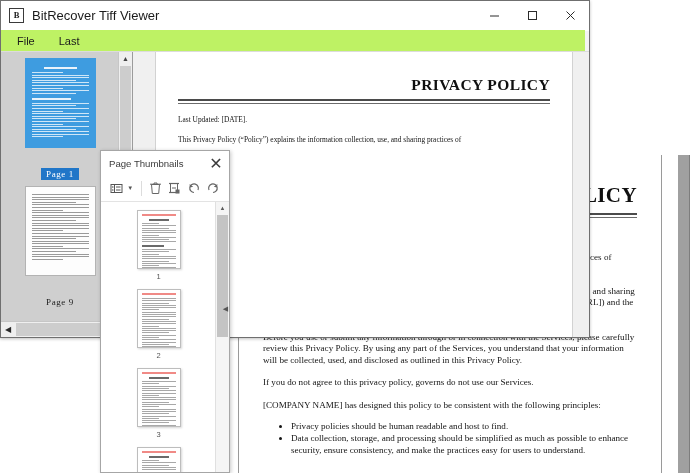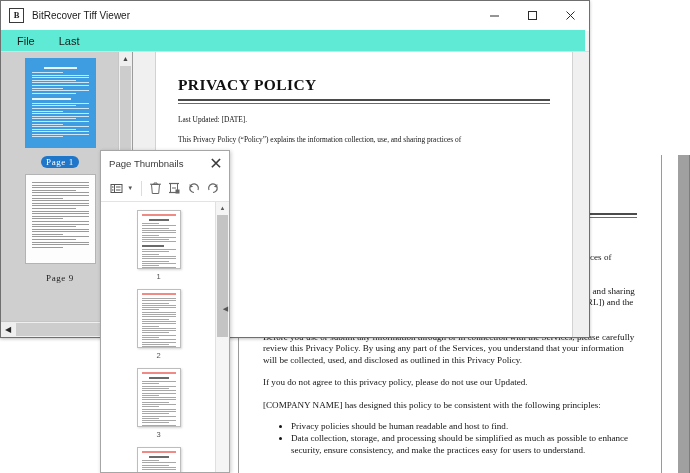--- a/index.html
+++ b/index.html
@@ -24,21 +24,21 @@
     position:absolute;left:8px;top:0px;width:424px;height:700px;
     background:#ffffff;border:1px solid #9a9a9a;border-top:none;
     box-sizing:border-box;
   }
   .eval-warning{
     position:absolute;left:20px;top:6px;
     color:#e8483f;font-size:7.4px;letter-spacing:.1px;
     font-family:"Liberation Sans", sans-serif;white-space:nowrap;
   }
   .doc-title{
-    text-align:left;font-family:"Liberation Serif", serif;
+    text-align:right;font-family:"Liberation Serif", serif;
     font-weight:bold;font-size:21px;letter-spacing:.4px;color:#101010;
     margin:0;padding:0;
   }
   .doc-rule{
     border:0;border-top:2px solid #4b4b4b;border-bottom:1px solid #6c6c6c;
     height:2px;margin:5px 0 0 0;
   }
   .doc-p{
     font-family:"Liberation Serif", serif;font-size:9.1px;line-height:11.6px;
     color:#141414;margin:11px 0 0 0;text-align:left;
@@ -74,31 +74,31 @@
     background:#ffffff;display:flex;align-items:center;
     border-bottom:1px solid #ffffff;
   }
   #app-icon{
     width:13px;height:13px;margin-left:8px;border:1px solid #3a3a3a;
     display:flex;align-items:center;justify-content:center;
     font-size:8.5px;font-weight:bold;color:#1b1b1b;line-height:1;
     font-family:"Liberation Serif", serif;background:#fff;
   }
   #app-title{
-    margin-left:8px;font-size:10px;color:#1b1b1b;
+    margin-left:8px;font-size:13px;color:#1b1b1b;
   }
   .win-btns{margin-left:auto;display:flex;height:29px;}
   .win-btn{
     width:38px;height:29px;display:flex;align-items:center;justify-content:center;
     color:#2b2b2b;font-size:11px;line-height:1;
   }
   .win-btn svg{display:block;}
   #menubar{
     position:absolute;left:0;top:29px;right:4px;height:21px;
-    background:#5eead4;display:flex;align-items:center;
+    background:#bef264;display:flex;align-items:center;
   }
   .menu-item{
     padding:2px 9px;margin-left:6px;font-size:11px;color:#1b1b1b;
   }
   .menu-item:first-child{margin-left:7px;}
 
   #app-body{
     position:absolute;left:0;top:50px;right:0;bottom:0;display:flex;
     background:#f4f4f4;border-top:1px solid #dcdcdc;
   }
@@ -115,22 +115,22 @@
   .strip-item{
     width:118px;display:flex;flex-direction:column;align-items:center;
     margin-bottom:6px;
   }
   .strip-thumb{
     width:69px;height:88px;background:#fdfdfd;border:1px solid #b3b3b3;
     position:relative;overflow:hidden;
   }
   .strip-thumb.sel{background:#3e9ce0;border-color:#3e9ce0;}
   .strip-label{
-    margin-top:8px;font-size:9px;font-family:"Liberation Serif", serif;
-    color:#1d1d1d;padding:1px 5px;letter-spacing:.6px;border-radius:6px;
+    margin-top:20px;font-size:9px;font-family:"Liberation Serif", serif;
+    color:#1d1d1d;padding:1px 5px;letter-spacing:.6px;
   }
   .strip-label.sel{background:#2076c8;color:#ffffff;}
   
   .mini{position:absolute;left:6px;right:6px;}
   .mini i{display:block;height:1px;background:#9a9a9a;margin-bottom:1.6px;}
   .mini i.hd{height:2px;background:#555;margin:0 12px 3px 12px;}
   .mini i.sh{width:55%;}
   .mini i.md{width:78%;}
   .sel .mini i{background:#cfe6f7;}
   .sel .mini i.hd{background:#e9f3fb;}
@@ -240,21 +240,21 @@
   <div id="bg-doc-scroll">
     <div id="bg-doc-page">
       <div class="eval-warning">Evaluation Warning : The document was created with Spire.PDF for Python.</div>
       <div id="bg-doc-inner">
         <h1 class="doc-title">PRIVACY POLICY</h1>
         <hr class="doc-rule">
         <p class="doc-p">Last Updated: [DATE].</p>
         <p class="doc-p">This Privacy Policy (“Policy”) explains the information collection, use, and sharing practices of [COMPANY NAME] (“we,” “us,” and “our”).</p>
         <p class="doc-p">Unless otherwise stated, this Policy describes and governs the information collection, use, and sharing practices of [COMPANY NAME] with respect to your use of our website ([WEBSITE URL]) and the services (“Services”) we provide and/or host on our servers.</p>
         <p class="doc-p">Before you use or submit any information through or in connection with the Services, please carefully review this Privacy Policy. By using any part of the Services, you understand that your information will be collected, used, and disclosed as outlined in this Privacy Policy.</p>
-        <p class="doc-p">If you do not agree to this privacy policy, please do not use our Updated.</p>
+        <p class="doc-p">If you do not agree to this privacy policy, governs do not use our Services.</p>
         <p class="doc-p">[COMPANY NAME] has designed this policy to be consistent with the following principles:</p>
         <ul class="doc-ul">
           <li>Privacy policies should be human readable and host to find.</li>
           <li>Data collection, storage, and processing should be simplified as much as possible to enhance security, ensure consistency, and make the practices easy for users to understand.</li>
         </ul>
       </div>
     </div>
   </div>
 
   <div id="bg-scroll-track"></div>

